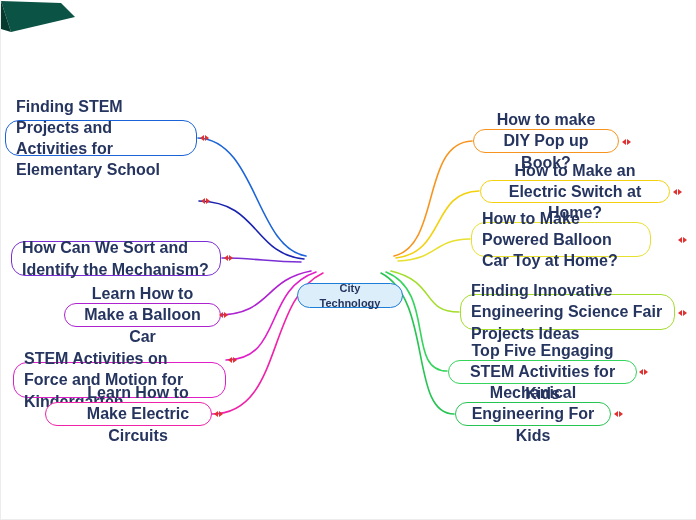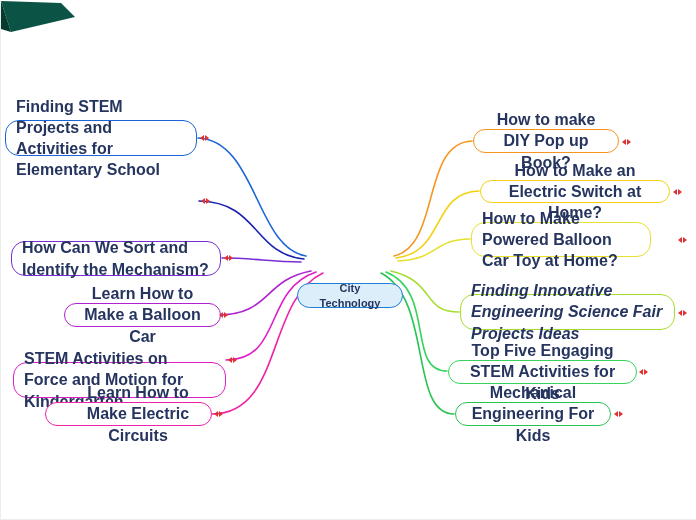--- a/index.html
+++ b/index.html
@@ -89,21 +89,21 @@
 
   <div class="node center" style="left: 472px; top: 129px; width: 146px; height: 24px; border-color: rgb(247, 148, 29);">
     <span class="node-label">How to make DIY Pop up Book?</span>
   </div>
   <div class="node center" style="left: 479px; top: 180px; width: 190px; height: 23px; border-color: rgb(243, 209, 14);">
     <span class="node-label">How to Make an Electric Switch at Home?</span>
   </div>
   <div class="node" style="left: 470px; top: 222px; width: 180px; height: 35px; border-color: rgb(232, 224, 48);">
     <span class="node-label">How to Make Powered Balloon Car Toy at Home?</span>
   </div>
-  <div class="node" style="left: 459px; top: 294px; width: 215px; height: 36px; border-color: rgb(164, 221, 43); font-style: italic;">
+  <div class="node" style="left: 459px; top: 294px; width: 215px; height: 36px; border-color: rgb(164, 221, 43);">
     <span class="node-label">Finding Innovative Engineering Science Fair Projects Ideas</span>
   </div>
   <div class="node center" style="left: 447px; top: 360px; width: 189px; height: 24px; border-color: rgb(53, 212, 92);">
     <span class="node-label">Top Five Engaging STEM Activities for Kids</span>
   </div>
   <div class="node center" style="left: 454px; top: 402px; width: 156px; height: 24px; border-color: rgb(39, 196, 82);">
     <span class="node-label">Mechanical Engineering For Kids</span>
   </div>
 
   <div class="handle" style="left:199px;top:133px;">

